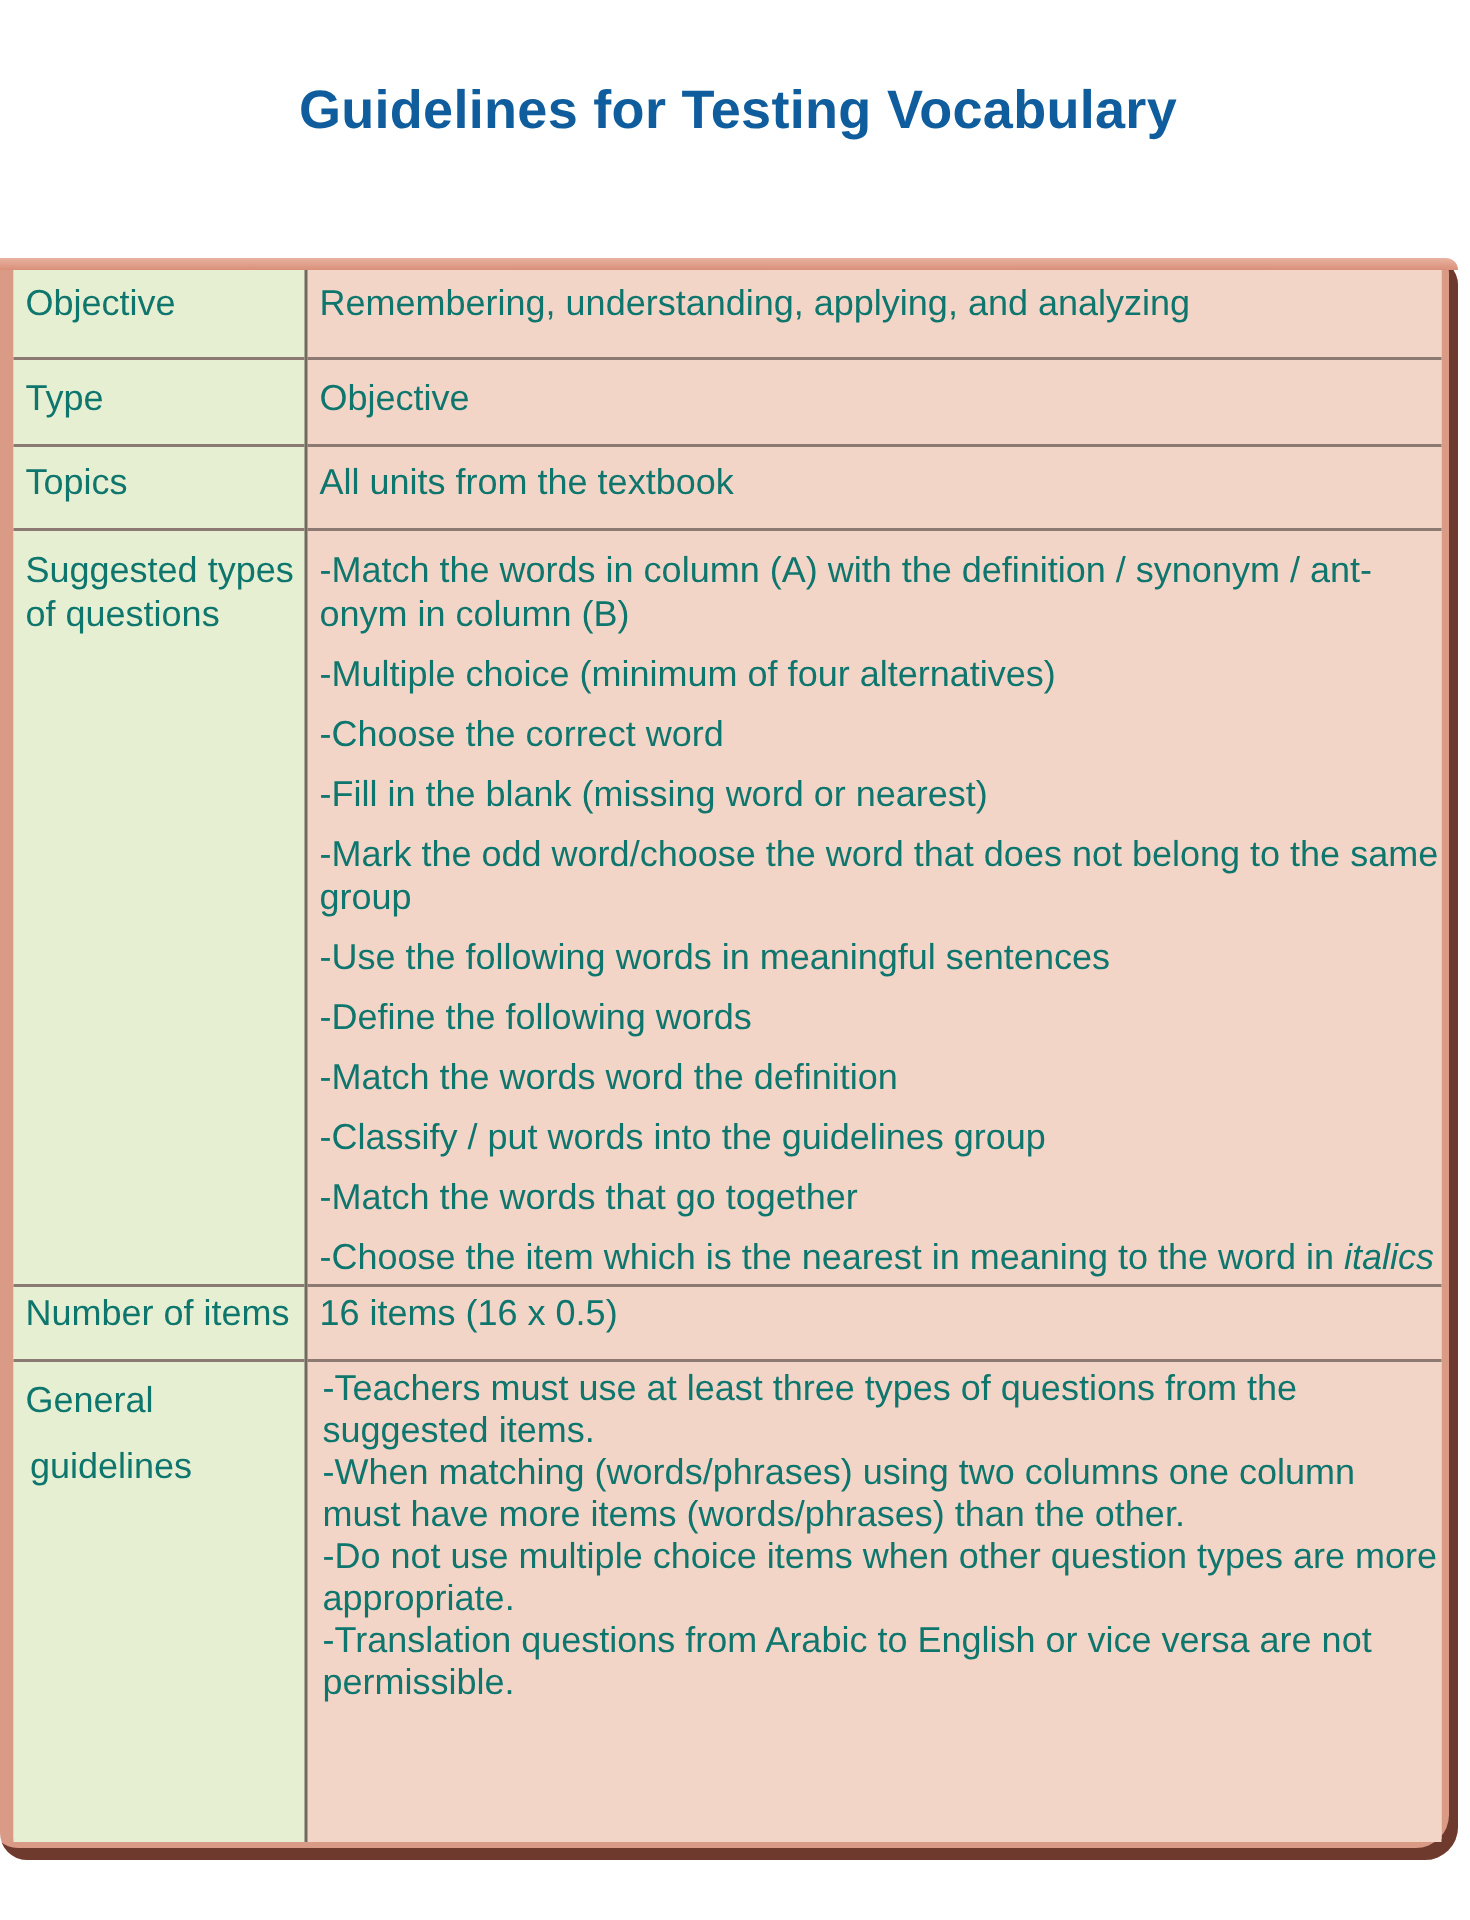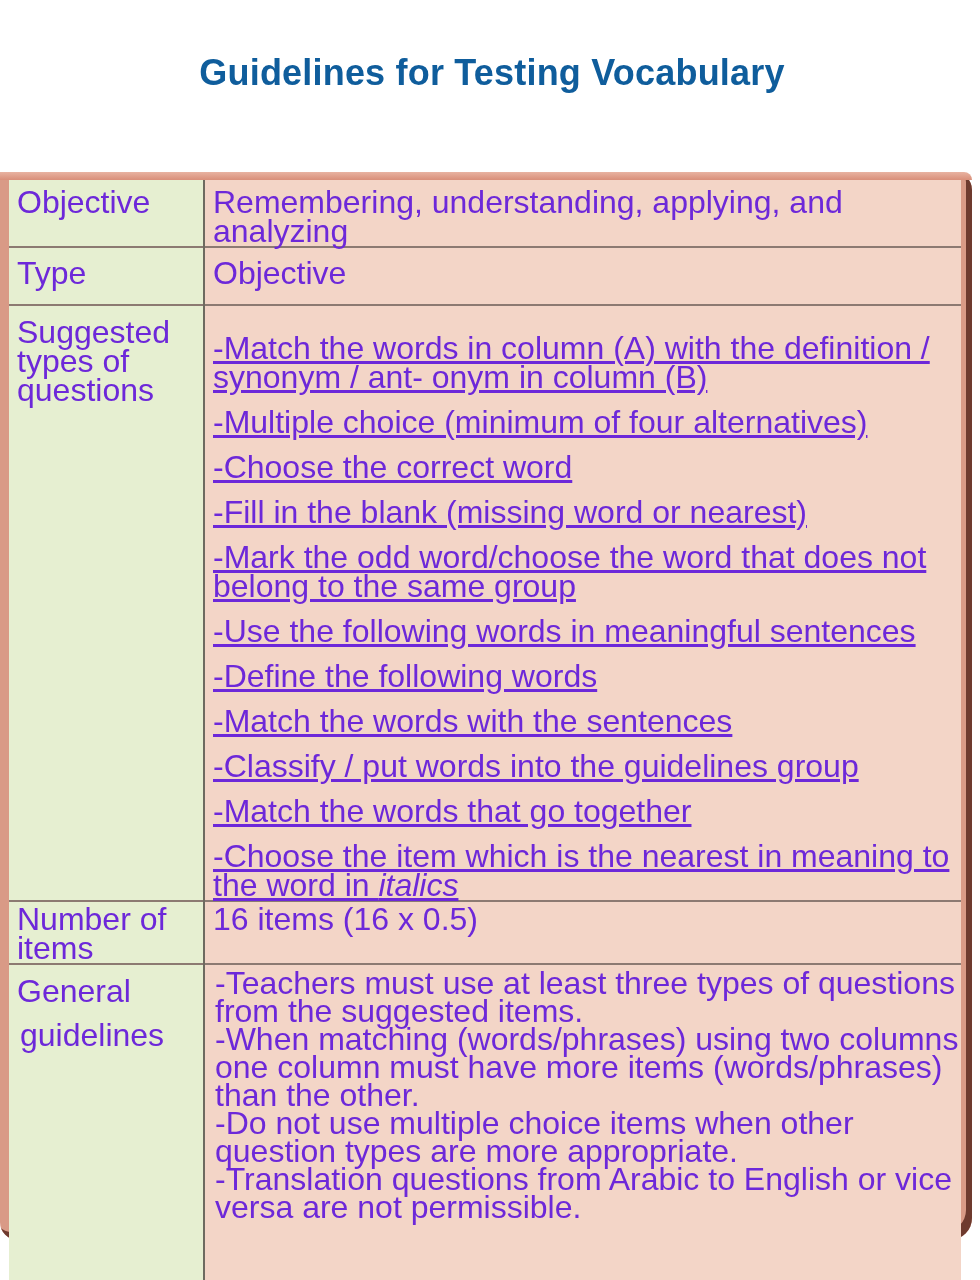--- a/index.html
+++ b/index.html
@@ -23,37 +23,37 @@
     background: linear-gradient(#e8b3a1, #d98f79);
     border-radius: 0 18px 0 0;
   }
   .table-wrap {
     position: absolute; left: 9px; top: 180px; width: 952px; height: 1046px;
     background: #f3d5c7;
   }
   table { border-collapse: collapse; width: 952px; height: 1046px; table-layout: fixed; }
   col.c1 { width: 195px; }
   td {
-    vertical-align: top; font-size: 32px; line-height: 29px; padding: 0;
-    border-top: 2px solid #8c7a72; color: #6d28d9;
+    vertical-align: top; font-size: 24px; line-height: 29px; padding: 0;
+    border-top: 2px solid #8c7a72; color: #0f766e;
   }
   tr:first-child td { border-top: none; }
   td.label {
     background: #e6efd1; border-right: 2px solid #6e6a60; padding-left: 8px;
   }
   td.value { background: #f3d5c7; padding-left: 8px; }
   .r-obj td { height: 50px; padding-top: 8px; }
   .r-type td { height: 45px; padding-top: 11px; }
   .r-top td { height: 45px; padding-top: 9px; }
   .r-sug td { height: 490px; padding-top: 12px; }
   .r-num td { height: 45px; padding-top: 3px; margin-left: 32px; }
   .r-gen td { height: 316px; padding-top: 4px; }
   .r-tot td { height: 44px; padding-top: 9px; }
   .lbl-ind { padding-left: 3px; }
-  .q { margin: 16px 0 11px 0; text-decoration: underline; }
+  .q { margin: 0 0 11px 0; }
   .q:last-child { margin-bottom: 0; }
   .g { line-height: 28px; padding-left: 2px; }
   .gen-lbl { line-height: 44px; margin-left: 33px; }
   em { font-style: italic; }
 </style>
 </head>
 <body>
 
 <div class="title">Guidelines for Testing Vocabulary</div>
 
@@ -70,32 +70,36 @@
         <tr class="r-obj">
       <td class="label">Objective</td>
       <td class="value">Remembering, understanding, applying, and analyzing</td>
     </tr>
 
     <tr class="r-type">
       <td class="label lbl-ind">Type</td>
       <td class="value">Objective</td>
     </tr>
 
+    <tr class="r-top">
+      <td class="label lbl-ind">Topics</td>
+      <td class="value">All units from the textbook</td>
+    </tr>
 
     <tr class="r-sug">
       <td class="label">Suggested types of questions</td>
       <td class="value">
         <div class="q">-Match the words in column (A) with the definition / synonym / ant- onym in column (B)</div>
         <div class="q">-Multiple choice (minimum of four alternatives)</div>
         <div class="q">-Choose the correct word</div>
         <div class="q">-Fill in the blank (missing word or nearest)</div>
         <div class="q">-Mark the odd word/choose the word that does not belong to the same group</div>
         <div class="q">-Use the following words in meaningful sentences</div>
         <div class="q">-Define the following words</div>
-        <div class="q">-Match the words with the sentences</div>
+        <div class="q">-Match the words word the definition</div>
         <div class="q">-Classify / put words into the guidelines group</div>
         <div class="q">-Match the words that go together</div>
         <div class="q"><span>-Choose the item which is the nearest in meaning to the word in </span><em>italics</em></div>
       </td>
     </tr>
 
     <tr class="r-num">
       <td class="label lbl-ind">Number of items</td>
       <td class="value">16 items (16 x 0.5)</td>
     </tr>

